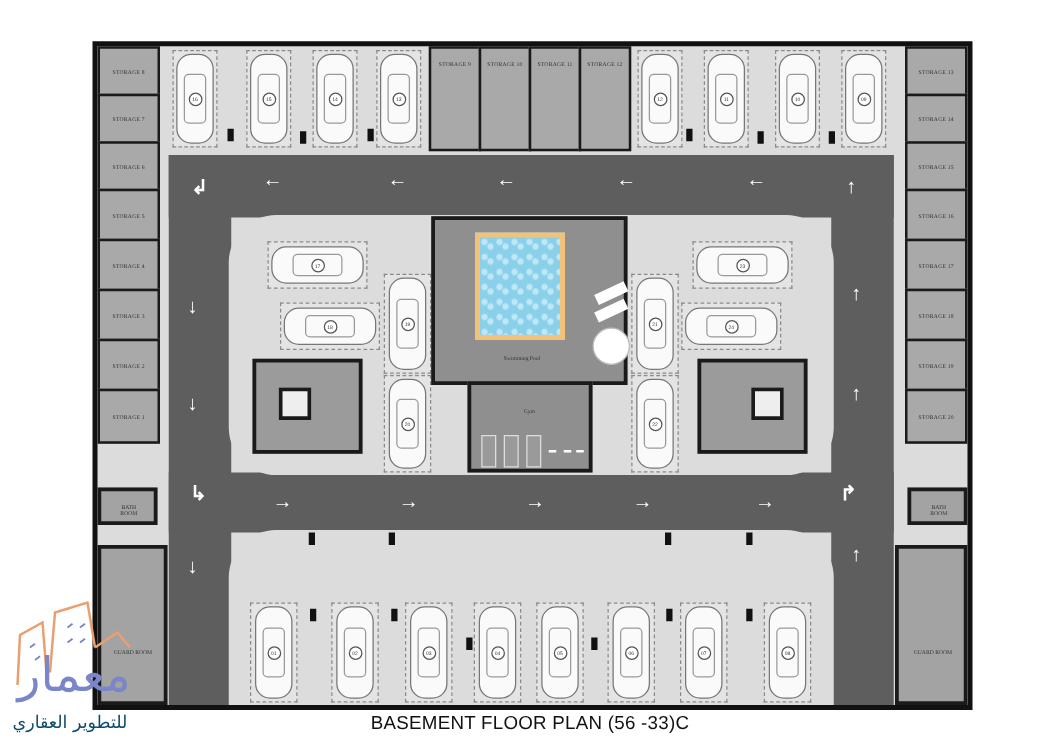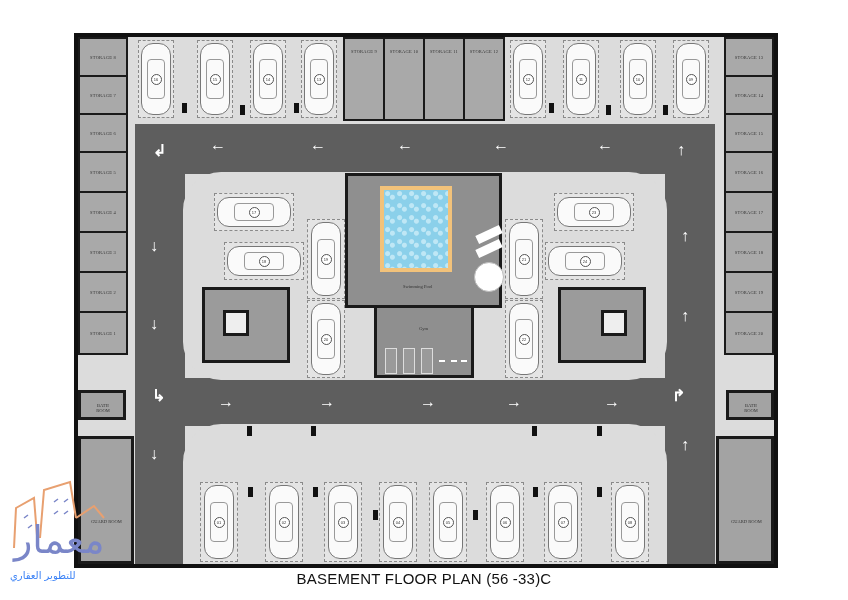--- a/index.html
+++ b/index.html
@@ -316,16 +316,16 @@
 </div>
 
 <div class="abs logo">
   <svg width="120" height="80" viewBox="0 0 120 80" style="position:absolute;left:0;top:0;">
     <path d="M10 70 L12 30 L30 20 L34 70" fill="none" stroke="#e8a070" stroke-width="2"></path>
     <path d="M36 60 L40 12 L66 4 L72 40" fill="none" stroke="#e8a070" stroke-width="2"></path>
     <path d="M72 40 L90 28 L100 40" fill="none" stroke="#e8a070" stroke-width="2"></path>
     <path d="M20 40 l4 -3 M24 50 l4 -3 M50 24 l4 -3 M60 24 l4 -3 M50 36 l4 -3 M60 36 l4 -3" stroke="#7a86c8" stroke-width="1.5"></path>
   </svg>
   <span class="abs" style="left:10px;top:40px;font-size:38px;color:#7a86c8;font-family:'DejaVu Sans',sans-serif;">معمار</span>
-  <span class="abs" style="left:6px;top:92px;font-size:10px;color:#3b82f6;font-family:'DejaVu Sans',sans-serif;">للتطوير العقاري</span>
+  <span class="abs" style="left:6px;top:92px;font-size:14px;color:#0c4a6e;font-family:'DejaVu Sans',sans-serif;">للتطوير العقاري</span>
 </div>
 
 <div class="abs title">BASEMENT FLOOR PLAN (56 -33)C</div>
 
 </body></html>

